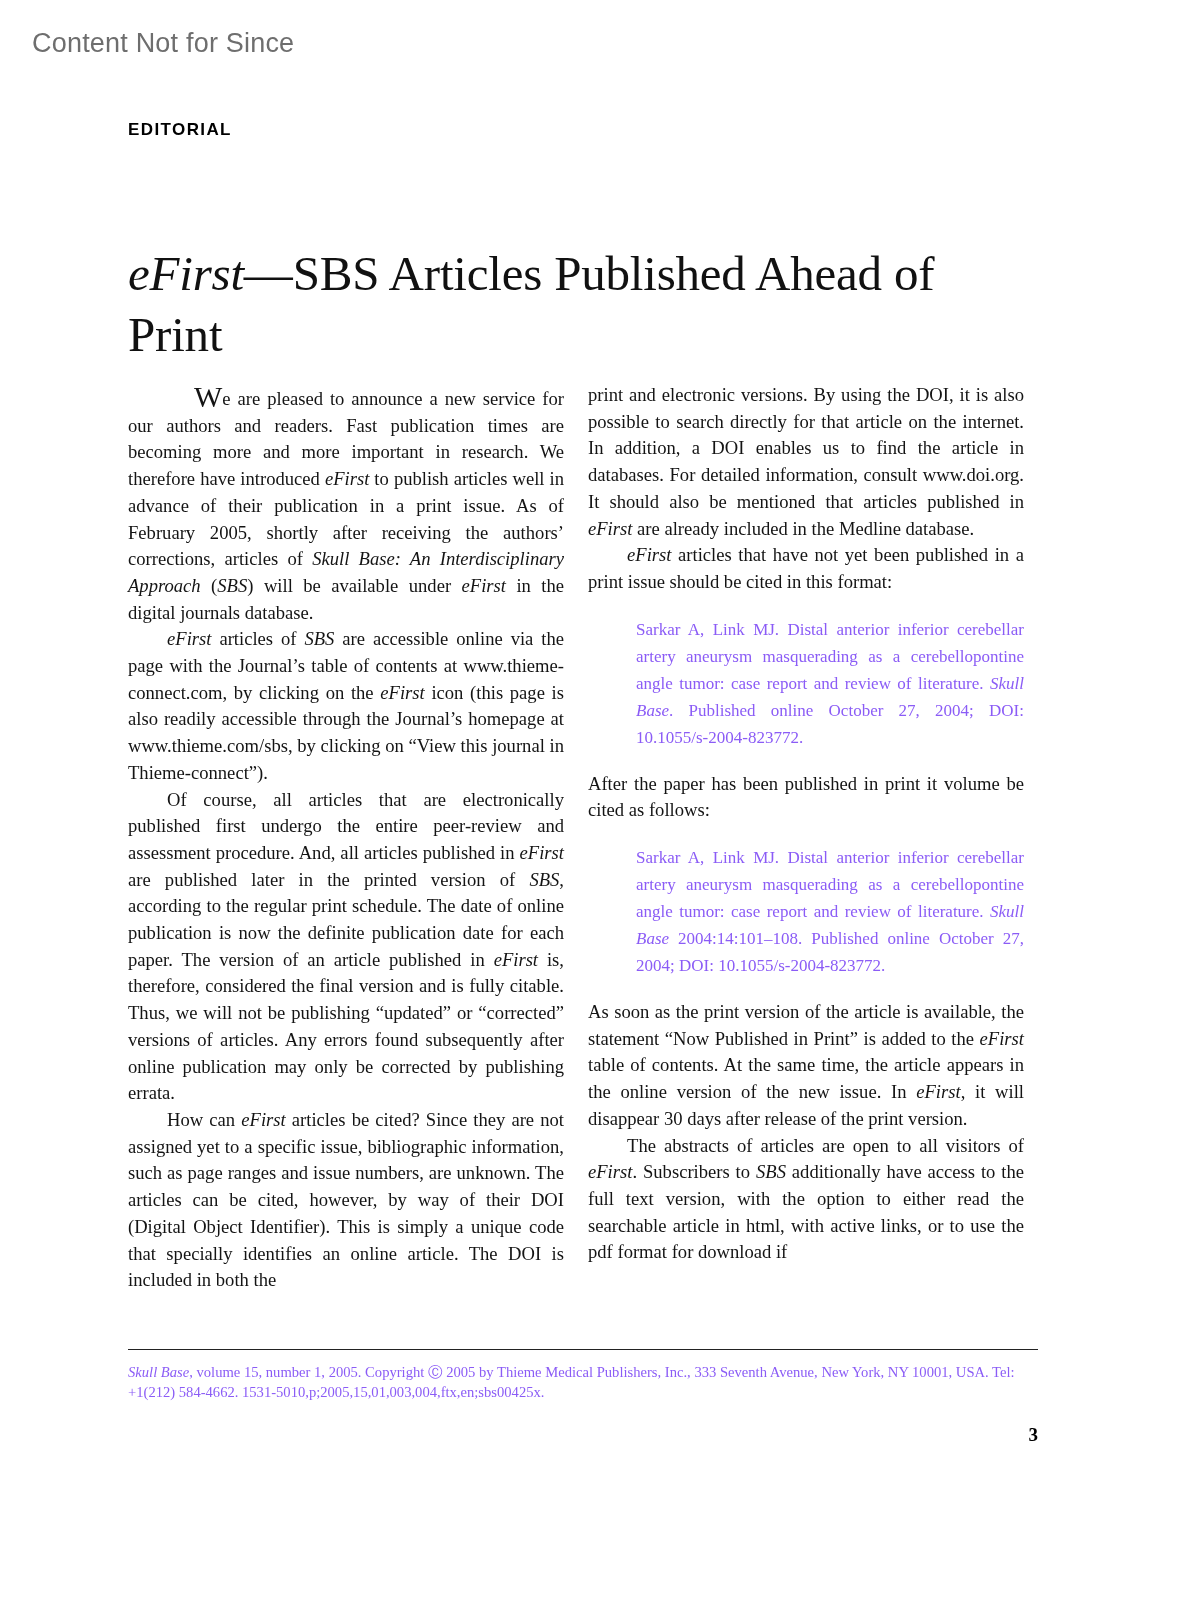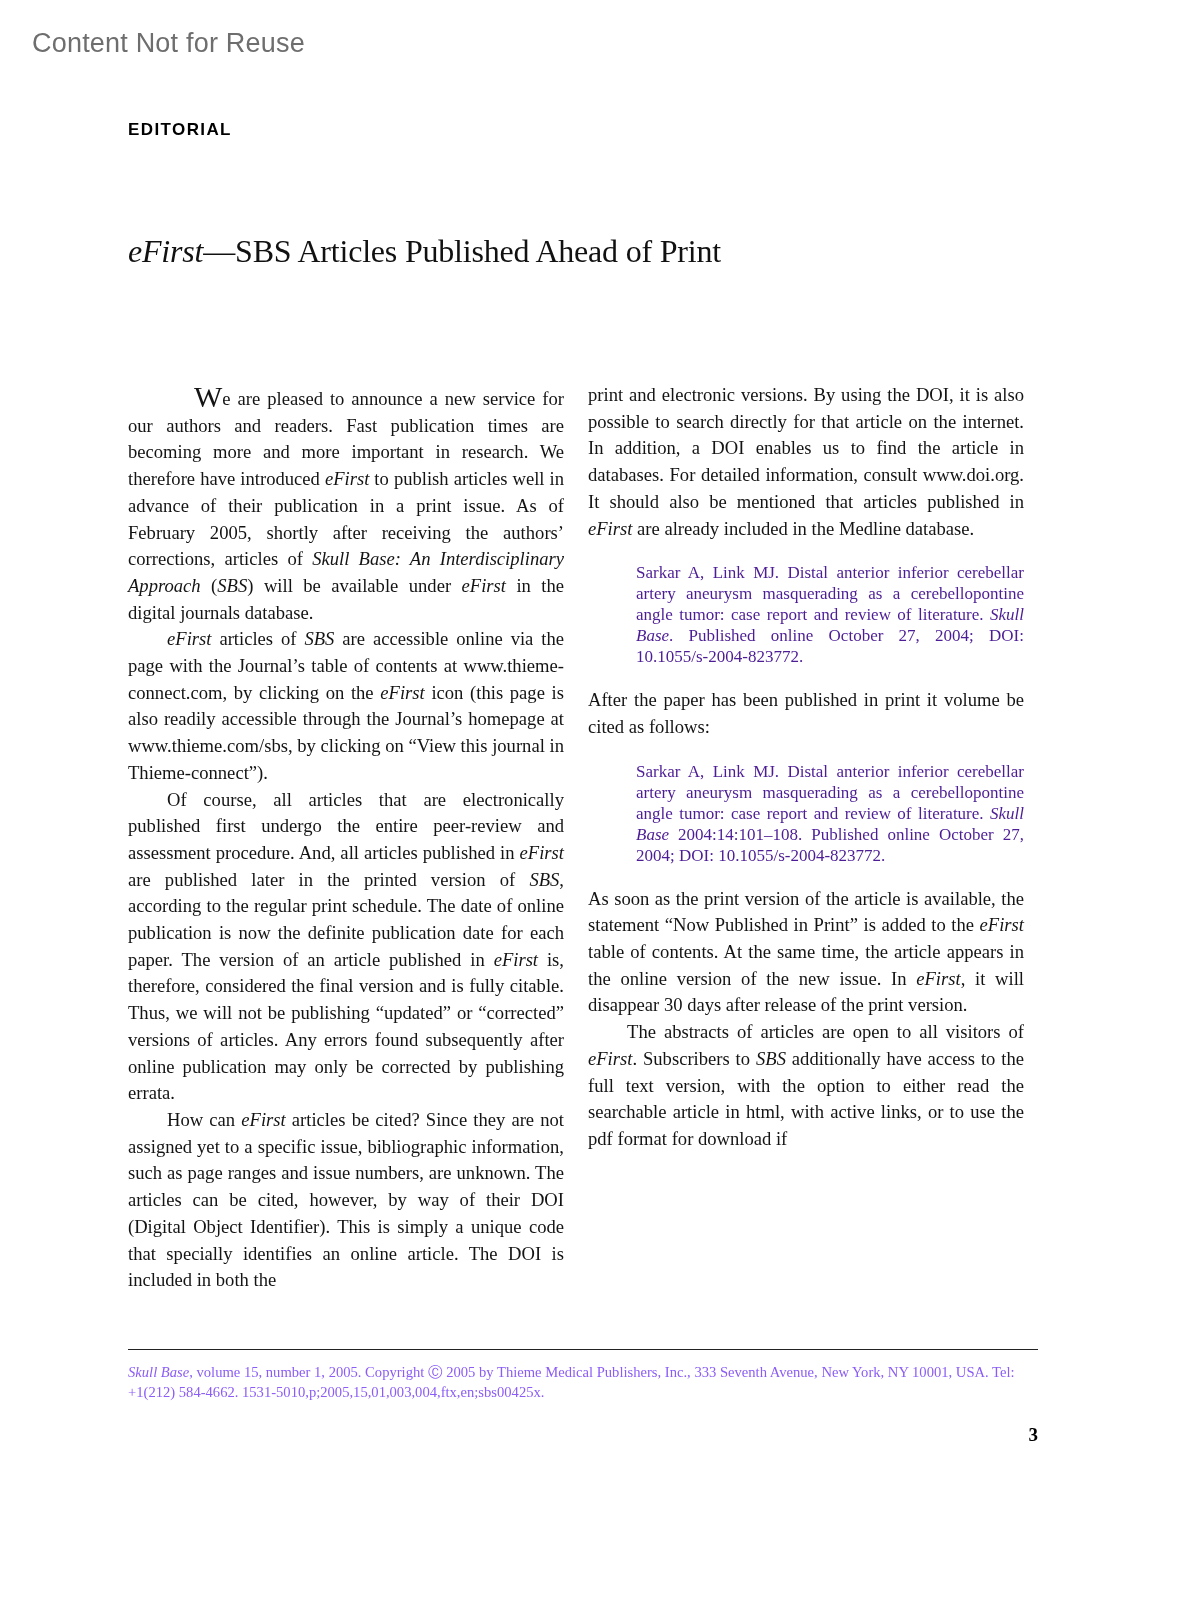--- a/index.html
+++ b/index.html
@@ -41,21 +41,21 @@
     font-size: 17px;
     letter-spacing: 1.4px;
     color: #000;
   }
   .title {
     position: absolute;
     top: 210px;
     left: 0;
     width: 850px;
     font-family: "Liberation Serif", serif;
-    font-size: 32px;
+    font-size: 49px;
     line-height: 1.25;
     color: #111;
     font-weight: 400;
     letter-spacing: -0.2px;
   }
   .title .it {
     font-style: italic;
   }
   .columns {
     position: absolute;
@@ -86,24 +86,24 @@
     vertical-align: -2px;
     padding-left: 2.2em;
   }
   em, .it {
     font-style: italic;
   }
   .quote {
     margin: 20px 0 20px 0;
     padding-left: 48px;
     font-size: 17px;
-    line-height: 21px;
+    line-height: 27px;
     text-align: justify;
     hyphens: auto;
-    color: #4c1d95;
+    color: #8b5cf6;
   }
   .gap-after-quote {
     margin-top: 0;
   }
   .rule {
     position: absolute;
     left: 0;
     top: 1349px;
     width: 910px;
     border-top: 1px solid #222;
@@ -126,39 +126,40 @@
     top: 1424px;
     font-family: "Liberation Serif", serif;
     font-weight: bold;
     font-size: 19px;
     color: #000;
   }
 </style>
 </head>
 <body>
 
-<div class="watermark">Content Not for Reuse</div>
+<div class="watermark">Content Not for Since</div>
 
 <div class="page">
 
   <div class="kicker">EDITORIAL</div>
 
   <h1 class="title"><span class="it">eFirst</span><span>—SBS Articles Published Ahead of Print</span></h1>
 
   <div class="columns">
 
     <div class="col">
       <p class="body"><span class="dropcap">W</span><span>e are pleased to announce a new service for our authors and readers. Fast publication times are becoming more and more important in research. We therefore have introduced <i>eFirst</i> to publish articles well in advance of their publication in a print issue. As of February 2005, shortly after receiving the authors’ corrections, articles of <i>Skull Base: An Interdisciplinary Approach</i> (<i>SBS</i>) will be available under <i>eFirst</i> in the digital journals database.</span></p>
       <p class="body"><i>eFirst</i> articles of <i>SBS</i> are accessible online via the page with the Journal’s table of contents at www.thieme-connect.com, by clicking on the <i>eFirst</i> icon (this page is also readily accessible through the Journal’s homepage at www.thieme.com/sbs, by clicking on “View this journal in Thieme-connect”).</p>
       <p class="body">Of course, all articles that are electronically published first undergo the entire peer-review and assessment procedure. And, all articles published in <i>eFirst</i> are published later in the printed version of <i>SBS</i>, according to the regular print schedule. The date of online publication is now the definite publication date for each paper. The version of an article published in <i>eFirst</i> is, therefore, considered the final version and is fully citable. Thus, we will not be publishing “updated” or “corrected” versions of articles. Any errors found subsequently after online publication may only be corrected by publishing errata.</p>
       <p class="body">How can <i>eFirst</i> articles be cited? Since they are not assigned yet to a specific issue, bibliographic information, such as page ranges and issue numbers, are unknown. The articles can be cited, however, by way of their DOI (Digital Object Identifier). This is simply a unique code that specially identifies an online article. The DOI is included in both the</p>
     </div>
 
     <div class="col">
       <p class="body">print and electronic versions. By using the DOI, it is also possible to search directly for that article on the internet. In addition, a DOI enables us to find the article in databases. For detailed information, consult www.doi.org. It should also be mentioned that articles published in <i>eFirst</i> are already included in the Medline database.</p>
+      <p class="body"><i>eFirst</i> articles that have not yet been published in a print issue should be cited in this format:</p>
       <p class="quote">Sarkar A, Link MJ. Distal anterior inferior cerebellar artery aneurysm masquerading as a cerebellopontine angle tumor: case report and review of literature. <i>Skull Base</i>. Published online October 27, 2004; DOI: 10.1055/s-2004-823772.</p>
       <p class="body gap-after-quote">After the paper has been published in print it volume be cited as follows:</p>
       <p class="quote">Sarkar A, Link MJ. Distal anterior inferior cerebellar artery aneurysm masquerading as a cerebellopontine angle tumor: case report and review of literature. <i>Skull Base</i> 2004:14:101–108. Published online October 27, 2004; DOI: 10.1055/s-2004-823772.</p>
       <p class="body gap-after-quote">As soon as the print version of the article is available, the statement “Now Published in Print” is added to the <i>eFirst</i> table of contents. At the same time, the article appears in the online version of the new issue. In <i>eFirst</i>, it will disappear 30 days after release of the print version.</p>
       <p class="body">The abstracts of articles are open to all visitors of <i>eFirst</i>. Subscribers to <i>SBS</i> additionally have access to the full text version, with the option to either read the searchable article in html, with active links, or to use the pdf format for download if</p>
     </div>
 
   </div>
 
   <div class="rule"></div>

